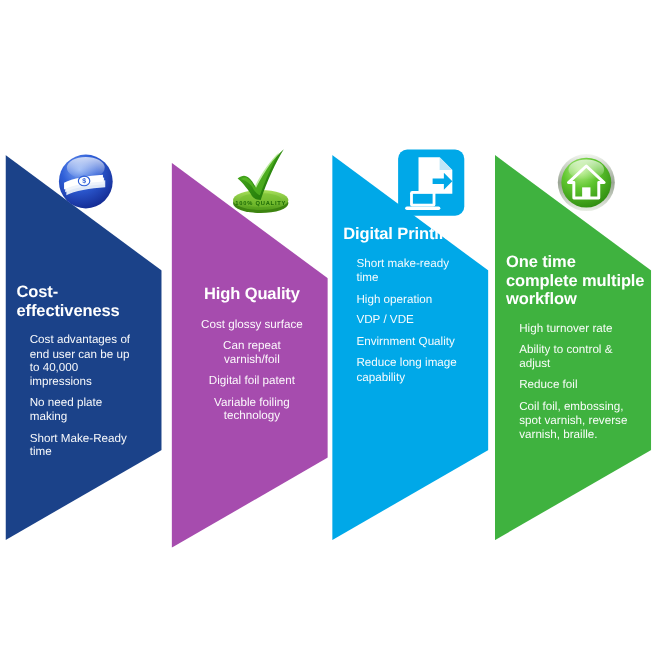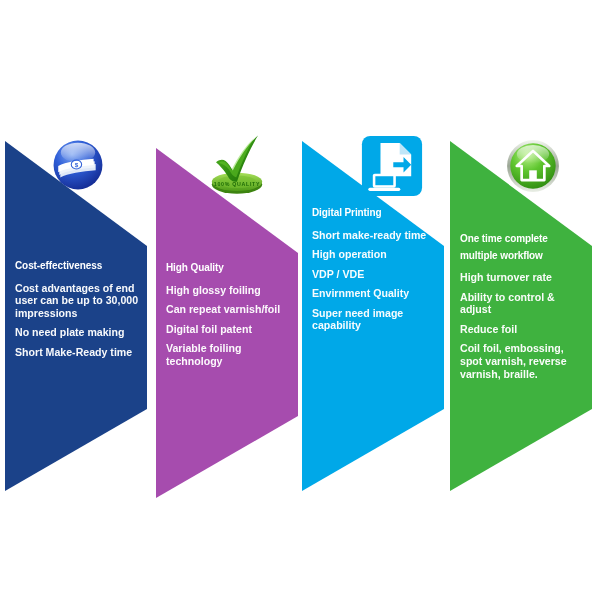--- a/index.html
+++ b/index.html
@@ -32,45 +32,45 @@
 
   .panel-body{
     position:absolute;
     left:10px;
     width:126px;
     z-index:3;
   }
   .panel-title{
     color:#ffffff;
     font-weight:bold;
-    font-size:10px;
+    font-size:15px;
     line-height:16.5px;
     letter-spacing:-0.1px;
     margin:0 0 7px 0;
   }
   .panel-list{
     list-style:none;
-    margin:0;padding:0;font-weight:bold;
+    margin:12px;padding:0;
   }
   .panel-list li{
     color:#ffffff;
     font-size:10.6px;
     line-height:12.6px;
     margin-bottom:7px;
     opacity:.97;
   }
 
   
   #panel-cost      {left:5px;  top:141px;}
   #panel-quality   {left:156px;top:148px;}
   #panel-digital   {left:302px;top:141px;}
   #panel-workflow  {left:450px;top:141px;}
 
   #panel-cost     .panel-body{top:117px;}
-  #panel-quality  .panel-body{top:112px;}
+  #panel-quality  .panel-body{top:112px;text-align:center;}
   #panel-digital  .panel-body{top:64px;}
   #panel-workflow .panel-body{top:90px;}
 
   
   .icon-wrap{
     position:absolute;
     z-index:6;
   }
   #icon-money   {left:52px; top:139px; width:52px;height:52px;}
   #icon-quality {left:202px;top:130px; width:70px;height:70px;}
@@ -85,58 +85,58 @@
 
   <div class="panel" id="panel-cost">
     <div class="panel-shape">
       <svg viewBox="0 0 142 350" preserveAspectRatio="none">
         <polygon points="0,0 142,105 142,268 0,350" fill="#1b4289"></polygon>
       </svg>
     </div>
     <div class="panel-body">
       <div class="panel-title">Cost-effectiveness</div>
       <ul class="panel-list">
-        <li>Cost advantages of end user can be up to 30,000 impressions</li>
+        <li>Cost advantages of end user can be up to 40,000 impressions</li>
         <li>No need plate making</li>
         <li>Short Make-Ready time</li>
       </ul>
     </div>
   </div>
 
   <div class="panel" id="panel-quality">
     <div class="panel-shape">
       <svg viewBox="0 0 142 350" preserveAspectRatio="none">
         <polygon points="0,0 142,105 142,268 0,350" fill="#a64cae"></polygon>
       </svg>
     </div>
     <div class="panel-body">
       <div class="panel-title">High Quality</div>
       <ul class="panel-list">
-        <li>High glossy foiling</li>
+        <li>Cost glossy surface</li>
         <li>Can repeat varnish/foil</li>
         <li>Digital foil patent</li>
         <li>Variable foiling technology</li>
       </ul>
     </div>
   </div>
 
   <div class="panel" id="panel-digital">
     <div class="panel-shape">
       <svg viewBox="0 0 142 350" preserveAspectRatio="none">
         <polygon points="0,0 142,105 142,268 0,350" fill="#00a8e8"></polygon>
       </svg>
     </div>
     <div class="panel-body">
       <div class="panel-title">Digital Printing</div>
       <ul class="panel-list">
         <li>Short make-ready time</li>
         <li>High operation</li>
         <li>VDP / VDE</li>
         <li>Envirnment Quality</li>
-        <li>Super need image capability</li>
+        <li>Reduce long image capability</li>
       </ul>
     </div>
   </div>
 
   <div class="panel" id="panel-workflow">
     <div class="panel-shape">
       <svg viewBox="0 0 142 350" preserveAspectRatio="none">
         <polygon points="0,0 142,105 142,268 0,350" fill="#3fb23f"></polygon>
       </svg>
     </div>

